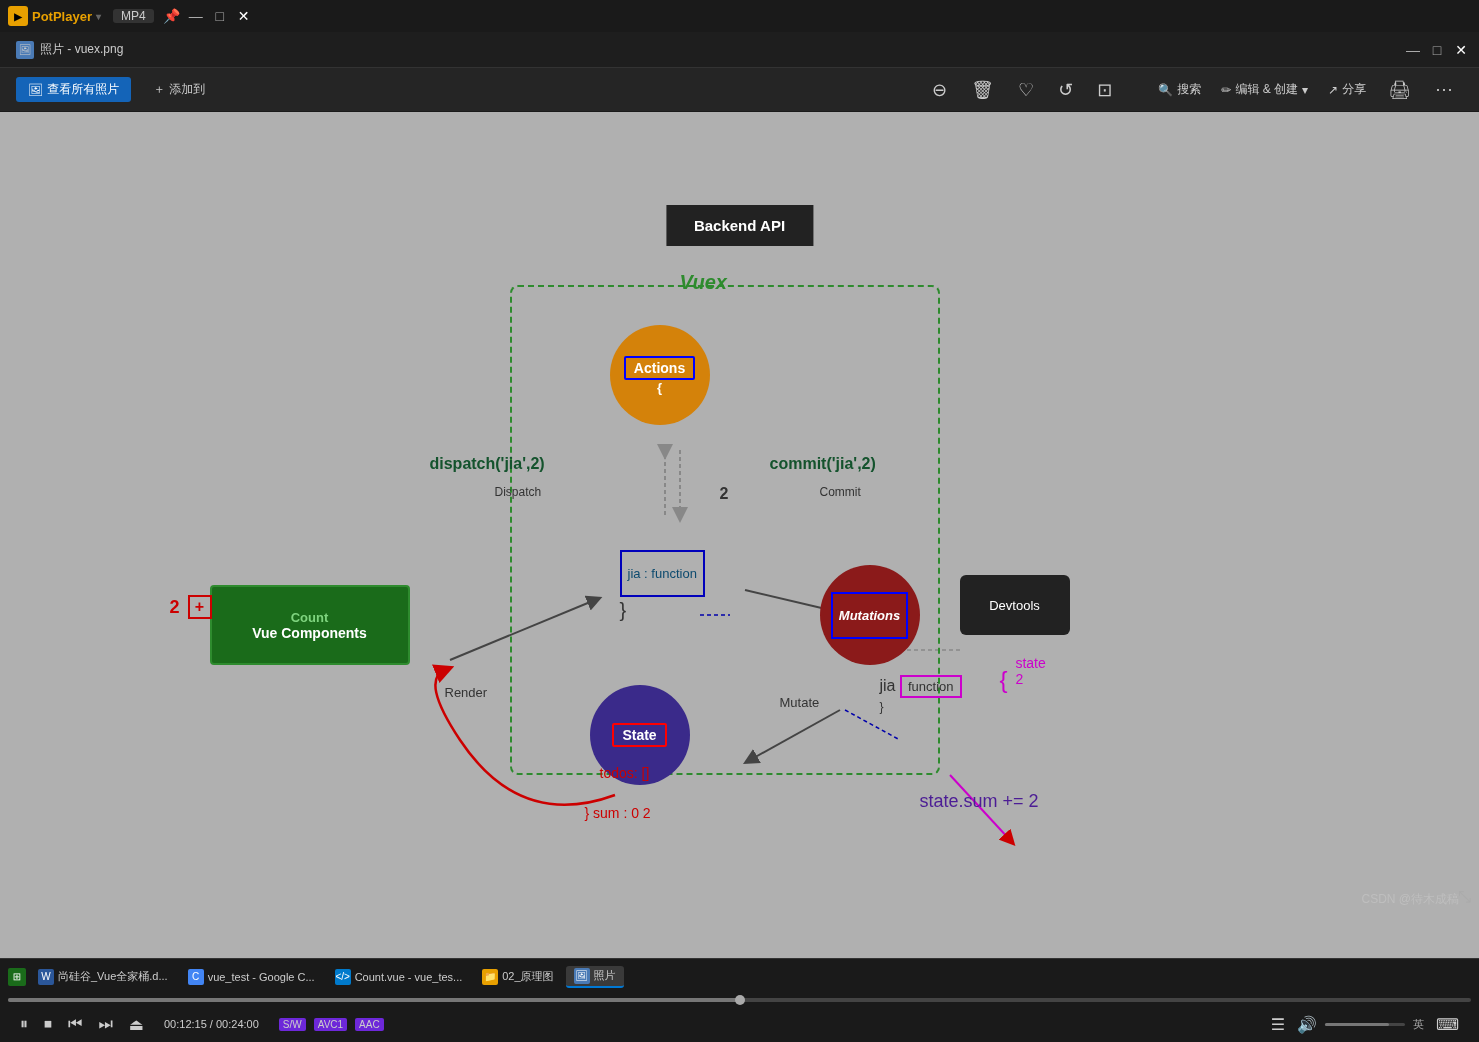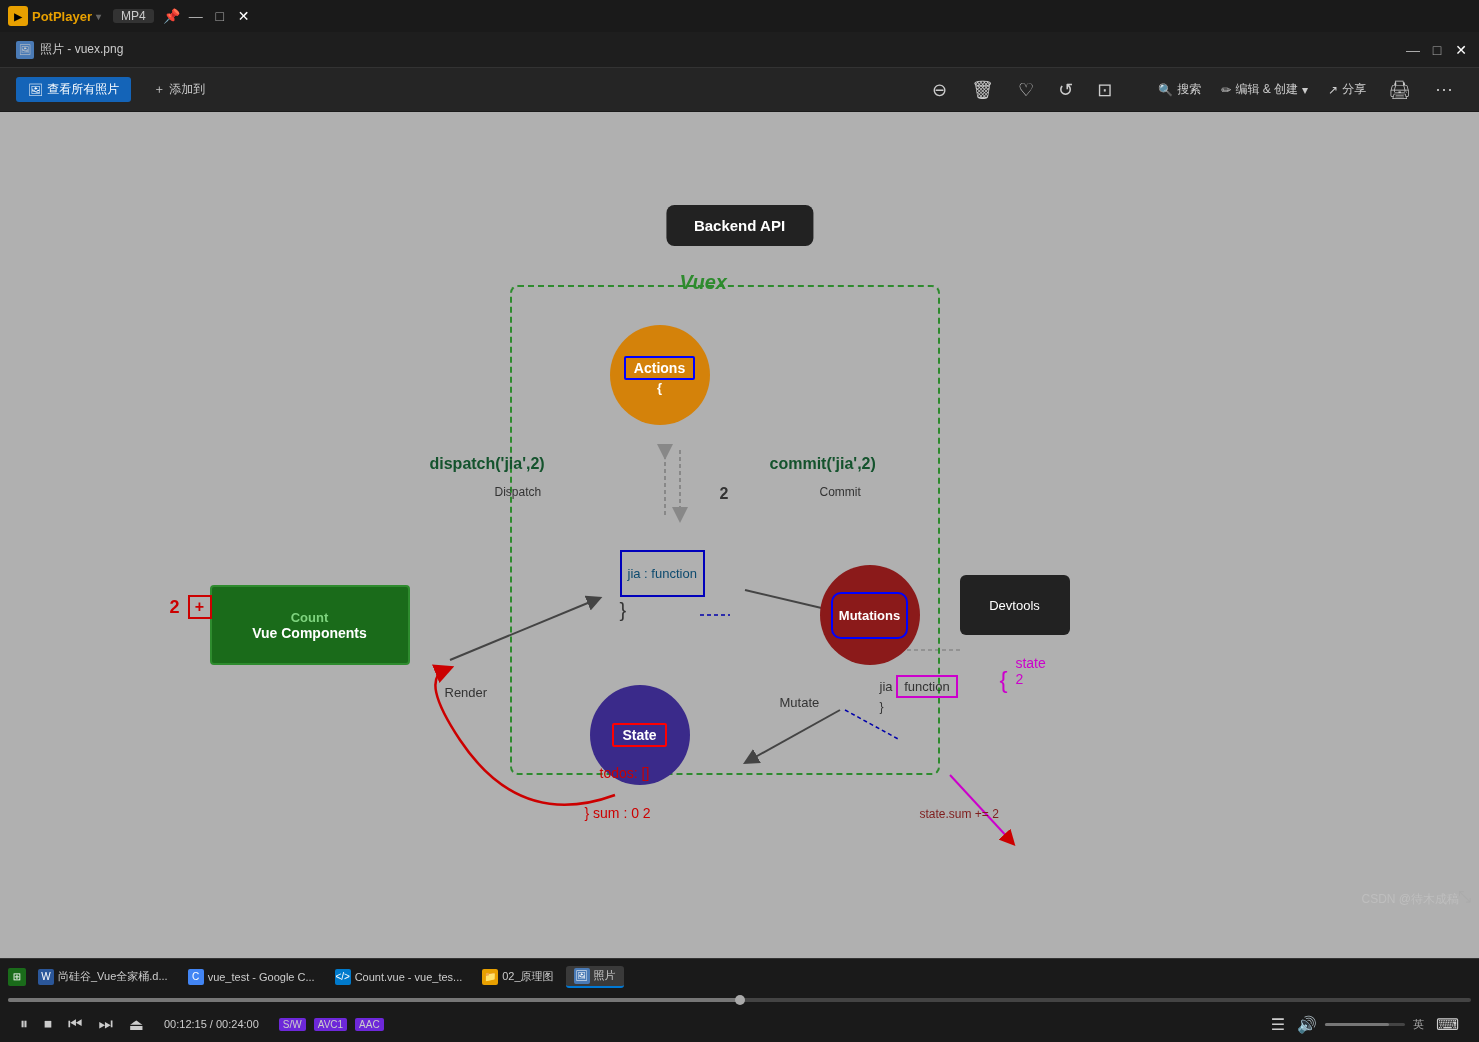--- a/index.html
+++ b/index.html
@@ -182,21 +182,21 @@
 
     
     #backend-api {
       position: absolute;
       top: 10px;
       left: 50%;
       transform: translateX(-50%);
       background: #222;
       color: #fff;
       padding: 12px 28px;
-      border-radius: 8px;
+      border-radius: 0;
       font-size: 15px;
       font-weight: bold;
       white-space: nowrap;
     }
 
     
     #vuex-box {
       position: absolute;
       top: 90px;
       left: 120px;
@@ -250,21 +250,22 @@
       display: flex;
       align-items: center;
       justify-content: center;
       color: #fff;
       font-size: 13px;
       font-weight: bold;
     }
     #mutations-inner {
       border: 2px solid #00f;
       padding: 14px 6px;
-      border-radius: 10px;
+      border-radius: 0;
+      font-style: italic;
     }
 
     
     #state-circle {
       position: absolute;
       top: 490px;
       left: 200px;
       width: 100px;
       height: 100px;
       background: #3a2a8a;
@@ -663,36 +664,36 @@
 
     <div style="position:absolute;top:570px;left:210px;color:#cc0000;font-size:14px;">
       <span>todos: []</span>
     </div>
 
     <div style="position:absolute;top:610px;left:195px;color:#cc0000;font-size:14px;">
       <span>} sum : 0  2</span>
     </div>
 
     <div style="position:absolute;top:480px;left:490px;">
-      <span style="color:#333;font-size:13px;">jia </span>
+      <span style="color:#333;font-size:16px;">jia </span>
       <span style="border:2px solid #cc00cc;padding:2px 6px;color:#333;font-size:13px;display:inline-block;">
         <span>function</span>
       </span>
       <div style="color:#333;font-size:12px;margin-top:2px;">}</div>
     </div>
 
     <div style="position:absolute;top:460px;left:610px;color:#cc00cc;font-size:14px;">
       <span style="font-size:24px;vertical-align:middle;">{</span>
       <span style="display:inline-block;margin-left:4px;">
         <div>state</div>
         <div>2</div>
       </span>
     </div>
 
-    <div style="position:absolute;top:612px;left:530px;color:#7f1d1d;font-size:12px;">
+    <div style="position:absolute;top:596px;left:530px;color:#4c1d95;font-size:18px;">
       <span>state.sum += 2</span>
     </div>
 
     <div style="position:absolute;top:400px;left:-220px;display:flex;align-items:center;gap:8px;">
       <span style="color:#cc0000;font-size:18px;font-weight:bold;">2</span>
       <button style="border:2px solid #cc0000;background:transparent;color:#cc0000;width:24px;height:24px;font-size:16px;font-weight:bold;cursor:pointer;display:flex;align-items:center;justify-content:center;">+</button>
     </div>
 
   </div>
 

